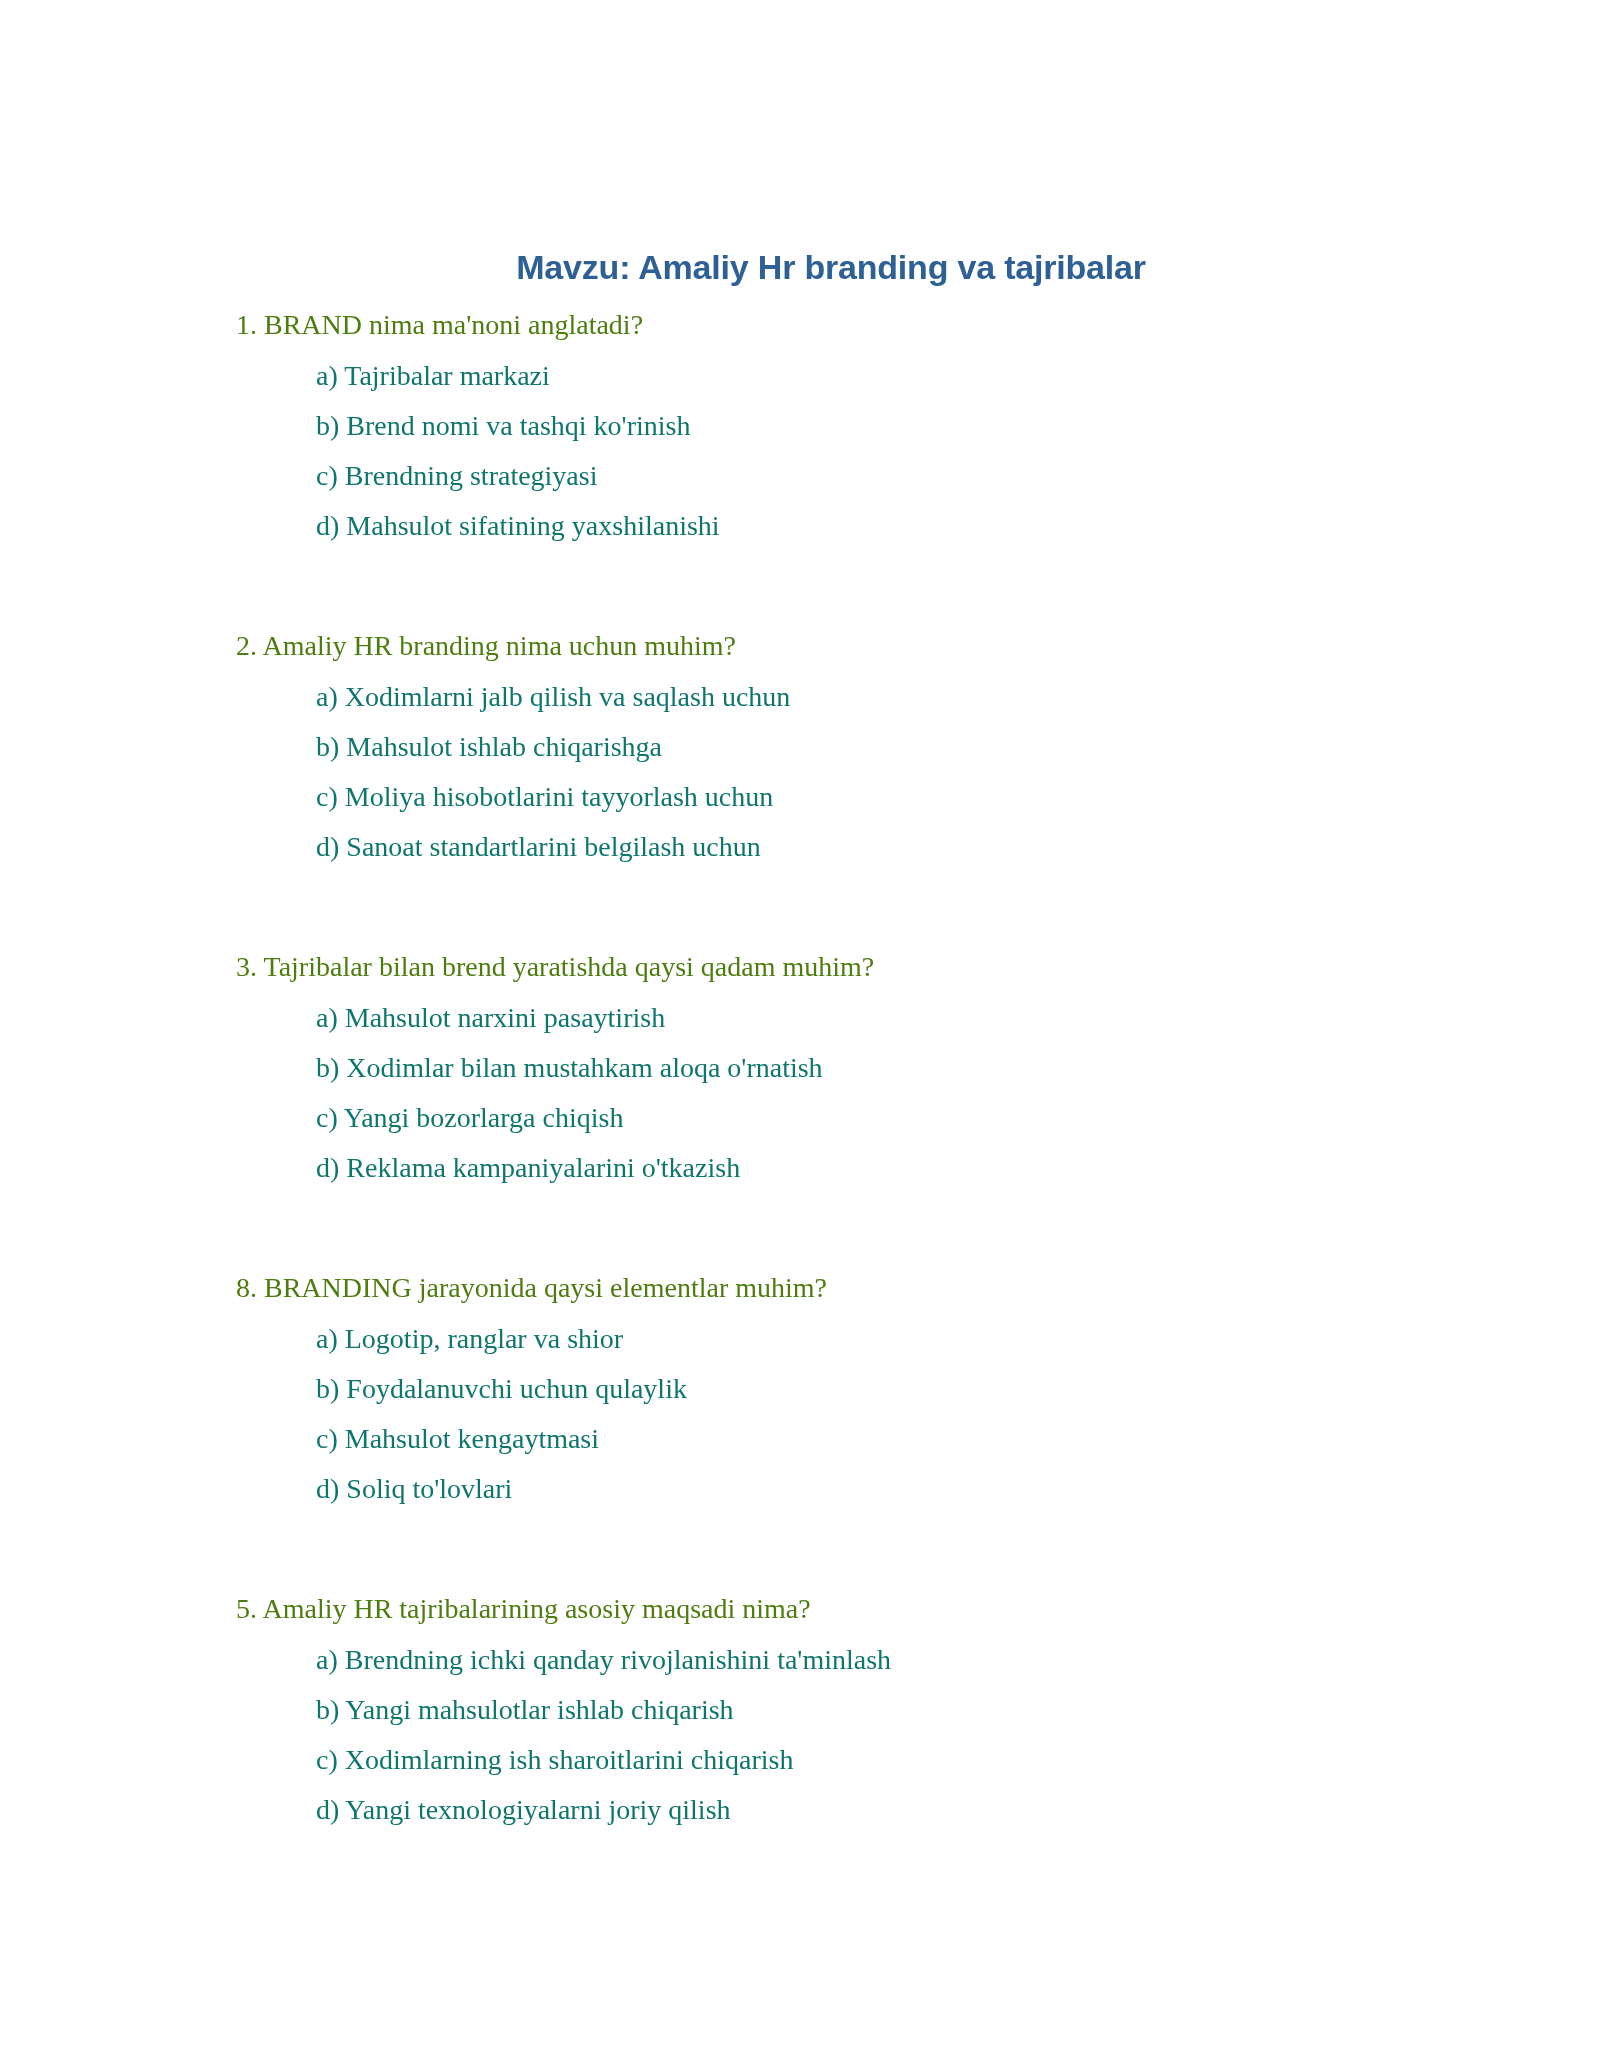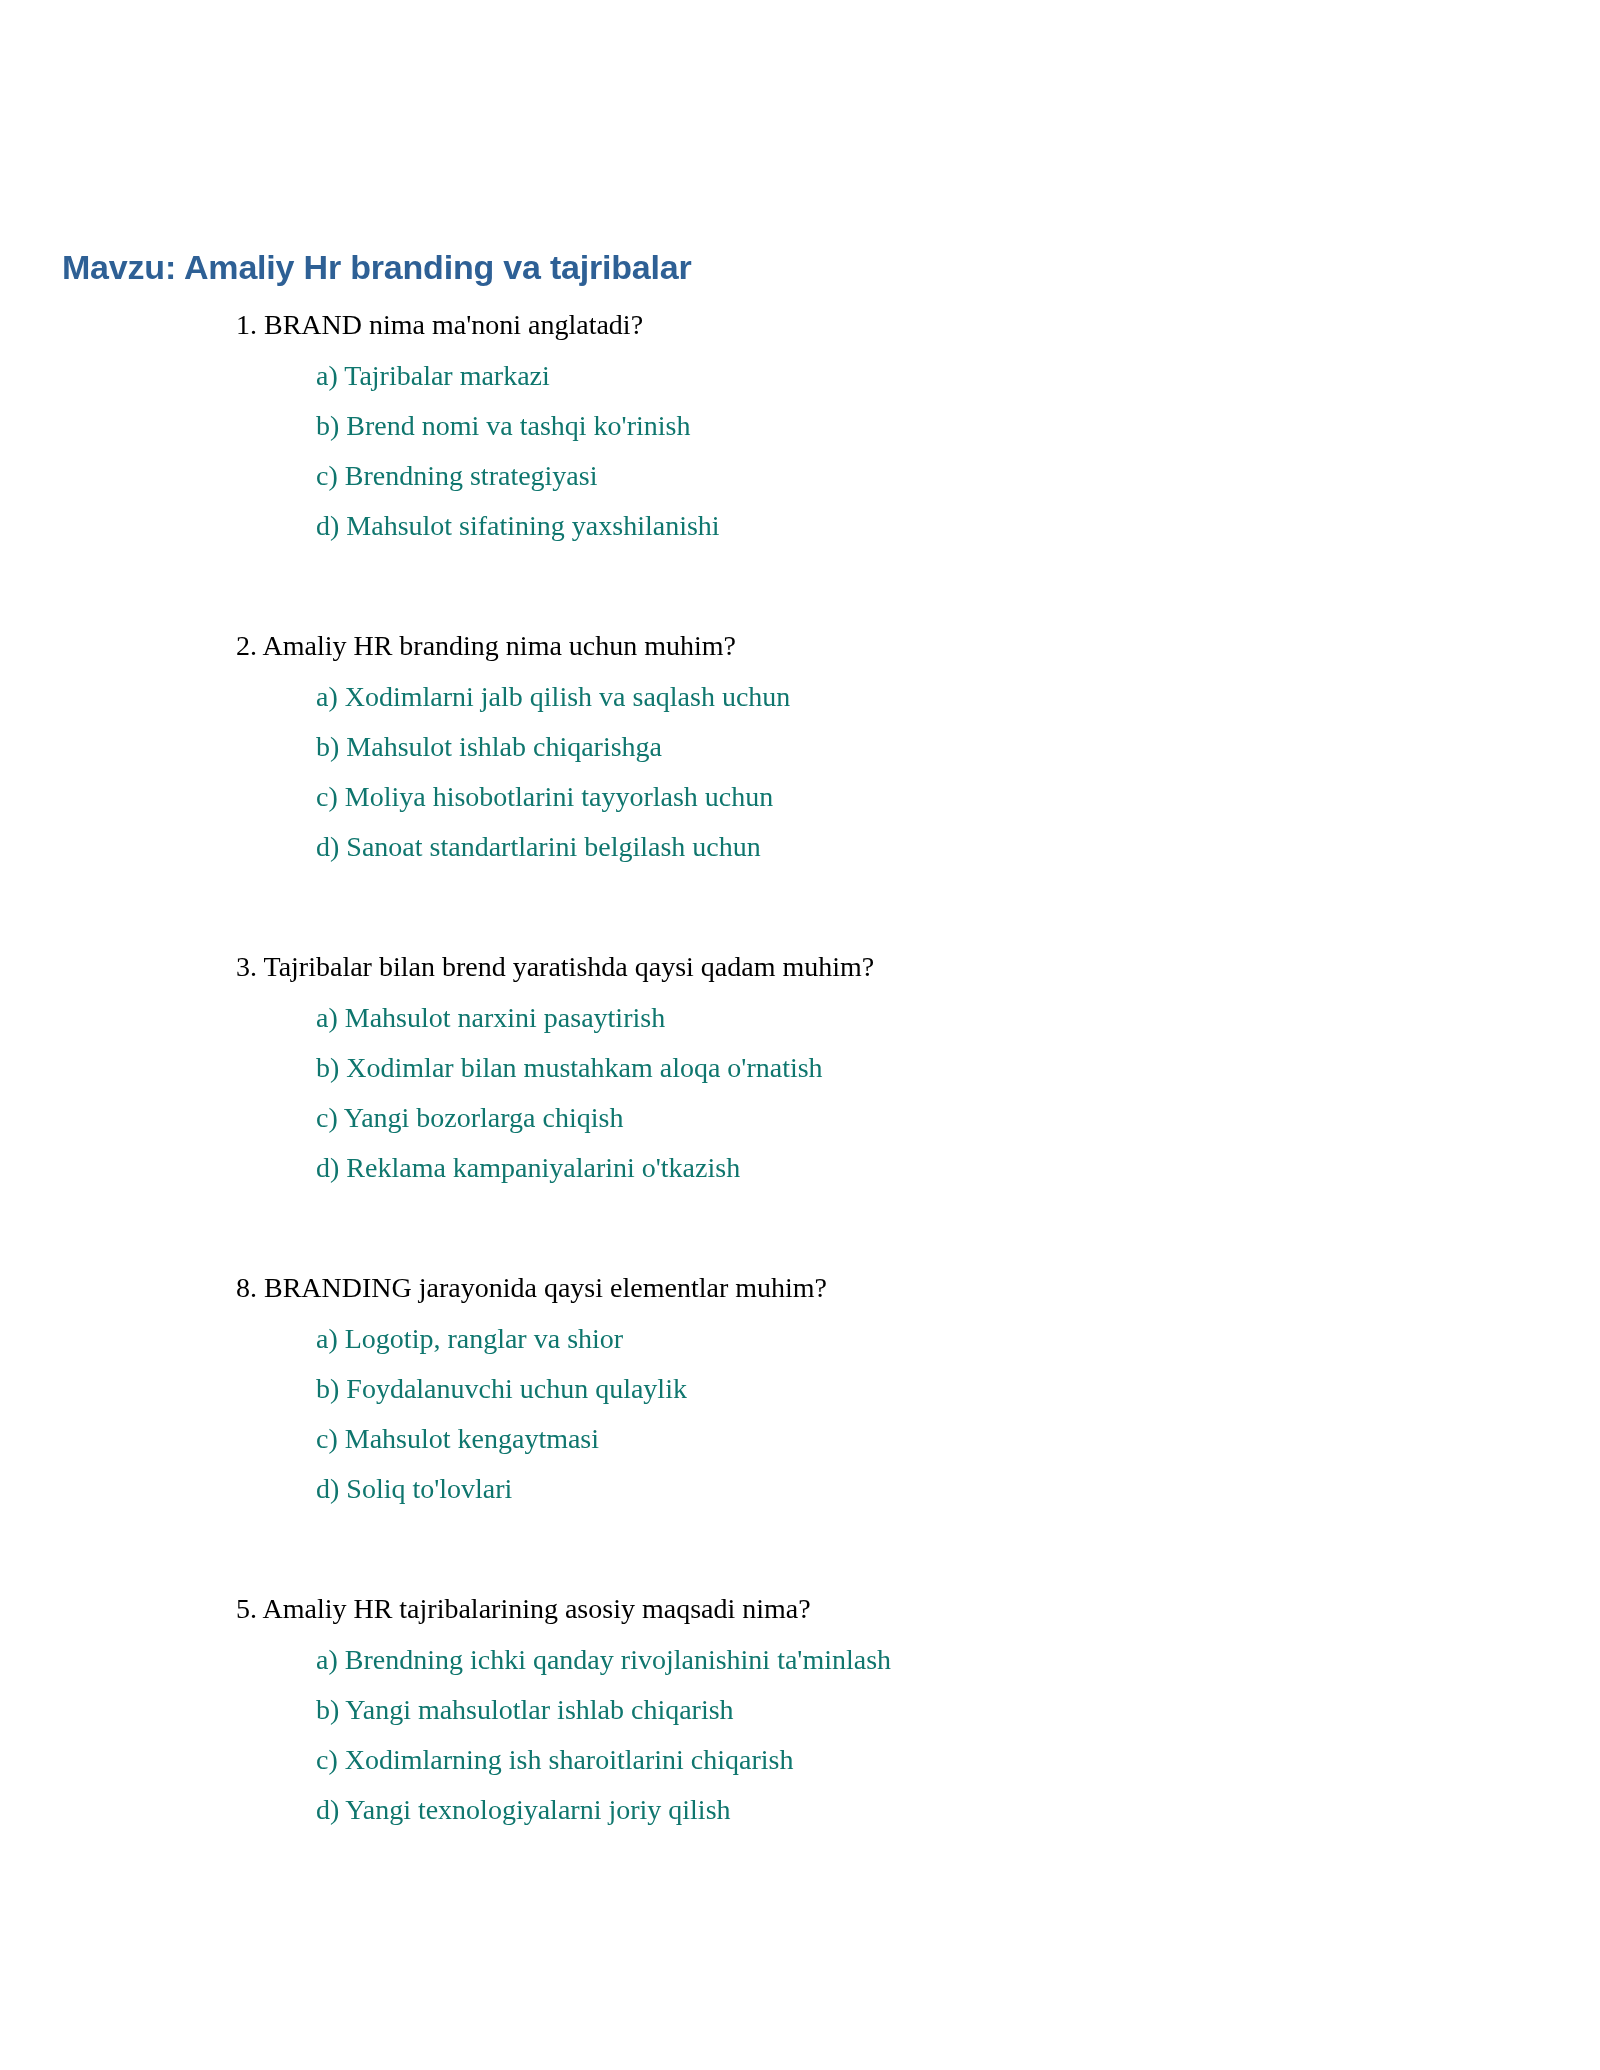--- a/index.html
+++ b/index.html
@@ -22,20 +22,21 @@
     left: 0;
     top: 0;
     width: 1600px;
     padding: 0;
   }
   .doc-title {
     font-family: "Liberation Sans", sans-serif;
     font-weight: bold;
     font-size: 34px;
     color: #2E6095;
+    text-align: center;
     letter-spacing: -0.2px;
     line-height: 1.15;
     margin: 0;
     padding-top: 248px;
     padding-left: 62px;
     padding-right: 0;
     white-space: nowrap;
   }
   .questions {
     margin: 0;
@@ -45,21 +46,21 @@
   .question-block {
     margin: 0;
     padding: 0;
   }
   .question-block.first-block .question-text {
     margin-top: 24px;
   }
   .question-text {
     font-family: "Liberation Serif", serif;
     font-size: 28px;
-    color: #000000;
+    color: #4d7c0f;
     line-height: 1.0;
     margin: 0 0 0 0;
     padding-left: 236px;
     padding-right: 40px;
   }
   .options {
     list-style: none;
     margin: 0;
     padding: 0;
   }

